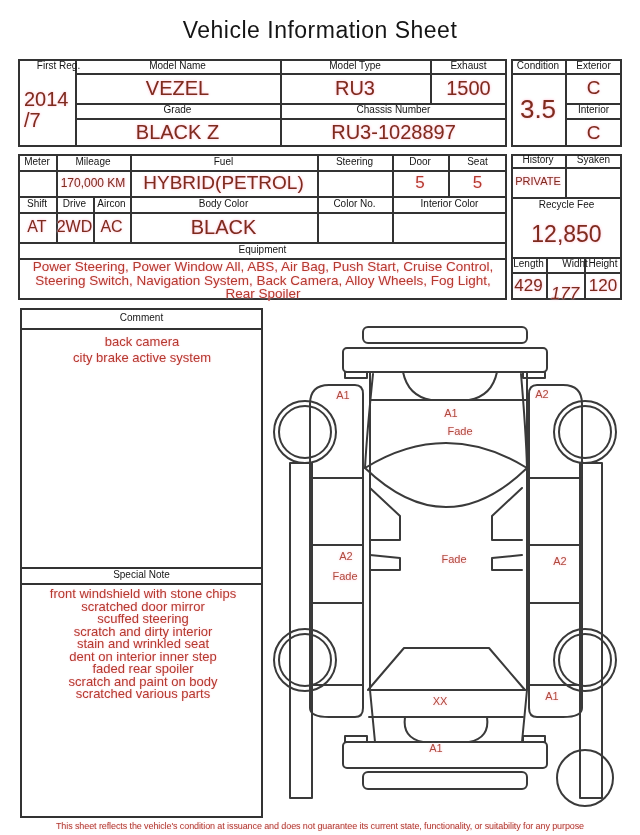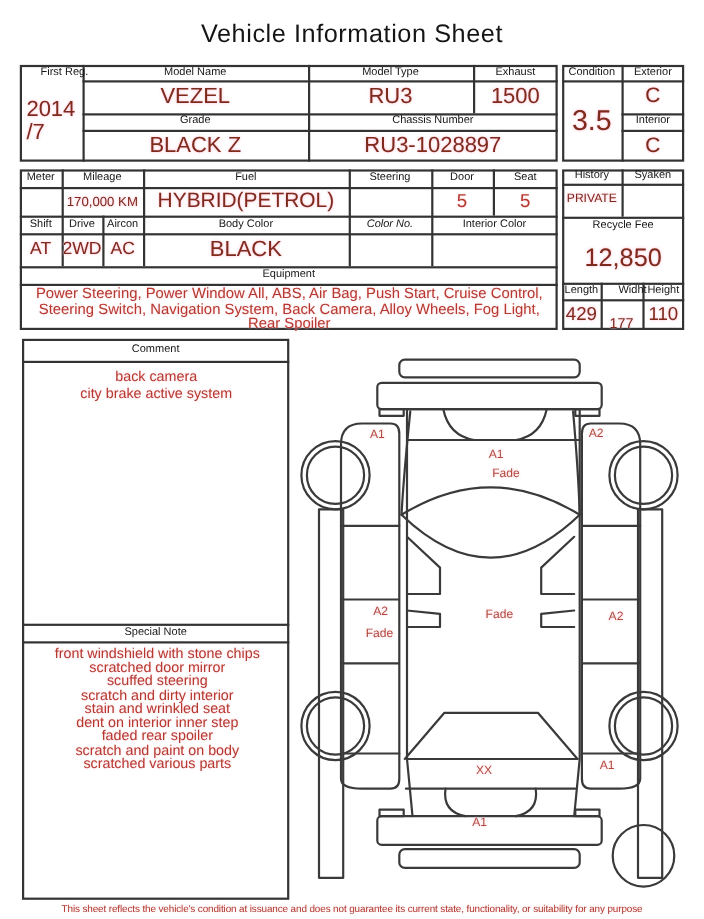--- a/index.html
+++ b/index.html
@@ -94,21 +94,21 @@
   <div class="cell maroon" style="left:56px;top:170px;width:74px;height:26px;font-size:12px;">170,000 KM</div>
   <div class="cell maroon" style="left:130px;top:170px;width:187px;height:26px;font-size:19px;">HYBRID(PETROL)</div>
   <div class="cell maroon" style="left:317px;top:170px;width:75px;height:26px;font-size:14px;"></div>
   <div class="cell red" style="left:392px;top:170px;width:56px;height:26px;font-size:17px;">5</div>
   <div class="cell red" style="left:448px;top:170px;width:59px;height:26px;font-size:17px;">5</div>
 
   <div class="cell hdr" style="left:18px;top:196px;width:38px;height:16px;">Shift</div>
   <div class="cell hdr" style="left:56px;top:196px;width:37px;height:16px;">Drive</div>
   <div class="cell hdr" style="left:93px;top:196px;width:37px;height:16px;">Aircon</div>
   <div class="cell hdr" style="left:130px;top:196px;width:187px;height:16px;">Body Color</div>
-  <div class="cell hdr" style="left:317px;top:196px;width:75px;height:16px;font-style:italic;">Color No.</div>
+  <div class="cell hdr" style="left:317px;top:196px;width:75px;height:16px;">Color No.</div>
   <div class="cell hdr" style="left:392px;top:196px;width:115px;height:16px;">Interior Color</div>
 
   <div class="cell maroon" style="left:18px;top:212px;width:38px;height:30px;font-size:16px;">AT</div>
   <div class="cell maroon" style="left:56px;top:212px;width:37px;height:30px;font-size:16px;">2WD</div>
   <div class="cell maroon" style="left:93px;top:212px;width:37px;height:30px;font-size:16px;">AC</div>
   <div class="cell maroon" style="left:130px;top:212px;width:187px;height:30px;font-size:20px;">BLACK</div>
   <div class="cell maroon" style="left:317px;top:212px;width:75px;height:30px;font-size:14px;"></div>
   <div class="cell maroon" style="left:392px;top:212px;width:115px;height:30px;font-size:14px;"></div>
 
   <div class="cell hdr" style="left:18px;top:242px;width:489px;height:16px;">Equipment</div>
@@ -128,22 +128,22 @@
   <div class="cell maroon" style="left:511px;top:167px;width:54px;height:30px;font-size:11px;">PRIVATE</div>
   <div class="cell maroon" style="left:565px;top:167px;width:57px;height:30px;font-size:11px;"></div>
 
   <div class="cell hdr" style="left:511px;top:198px;width:111px;height:15px;">Recycle Fee</div>
   <div class="cell maroon" style="left:511px;top:211px;width:111px;height:46px;font-size:23px;">12,850</div>
 
   <div class="cell hdr" style="left:511px;top:257px;width:35px;height:15px;">Length</div>
   <div class="cell hdr" style="left:546px;top:257px;width:58px;height:15px;">Widht</div>
   <div class="cell hdr" style="left:584px;top:257px;width:38px;height:15px;">Height</div>
   <div class="cell maroon" style="left:511px;top:272px;width:35px;height:27px;font-size:17px;">429</div>
-  <div class="cell maroon" style="left:546px;top:272px;width:38px;height:43px;font-size:13px;">177</div>
-  <div class="cell maroon" style="left:584px;top:272px;width:38px;height:27px;font-size:17px;">110</div>
+  <div class="cell maroon" style="left:546px;top:272px;width:38px;height:43px;font-size:17px;font-style:italic;">177</div>
+  <div class="cell maroon" style="left:584px;top:272px;width:38px;height:27px;font-size:17px;">120</div>
 
   <div class="box" style="left:20px;top:308px;width:243px;height:510px;"></div>
   <div class="hl" style="left:20px;top:328px;width:243px;"></div>
   <div class="hl" style="left:20px;top:567px;width:243px;"></div>
   <div class="hl" style="left:20px;top:583px;width:243px;"></div>
 
   <div class="cell hdr" style="left:20px;top:308px;width:243px;height:20px;">Comment</div>
   <div class="blocktext red comment-lines" style="left:27px;top:334px;width:230px;">
     <div>back camera</div>
     <div>city brake active system</div>

